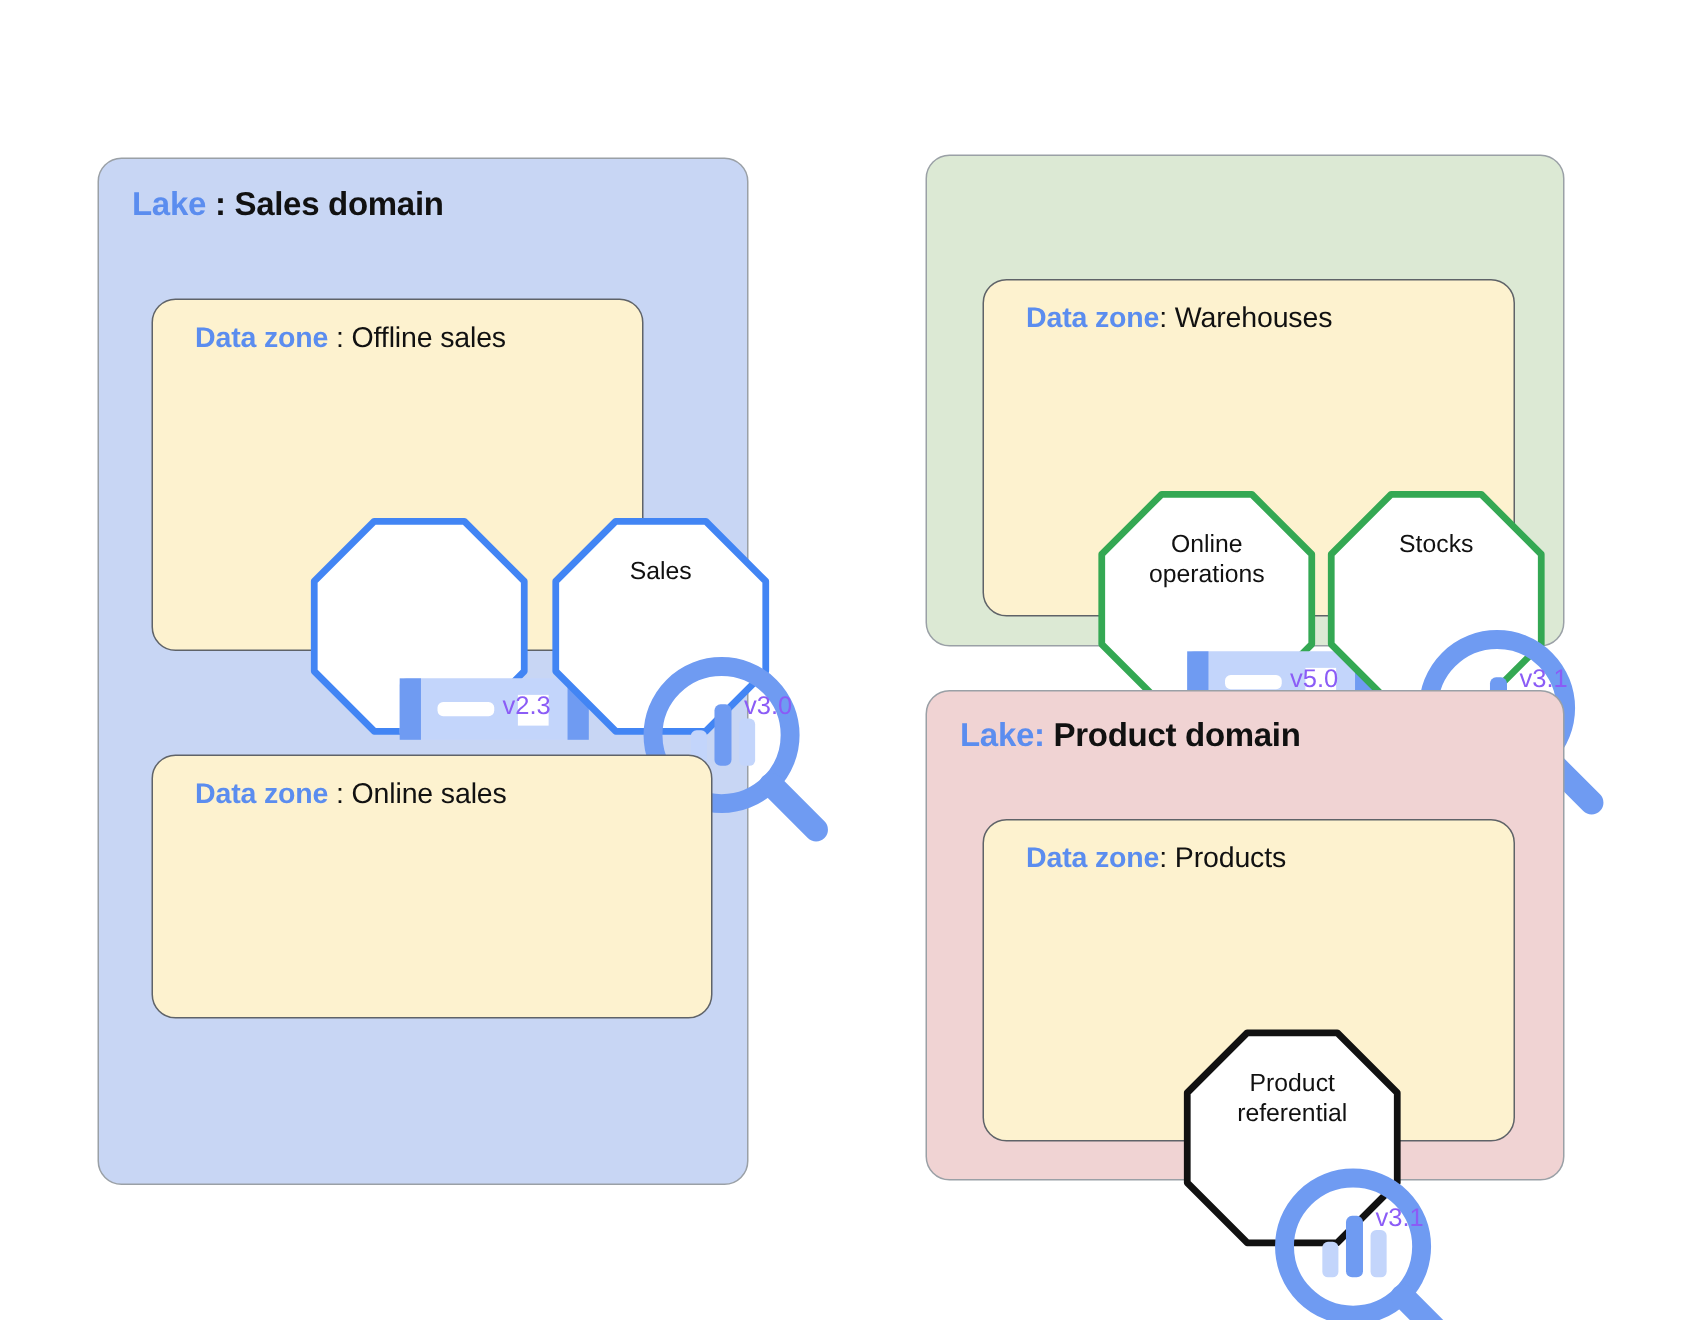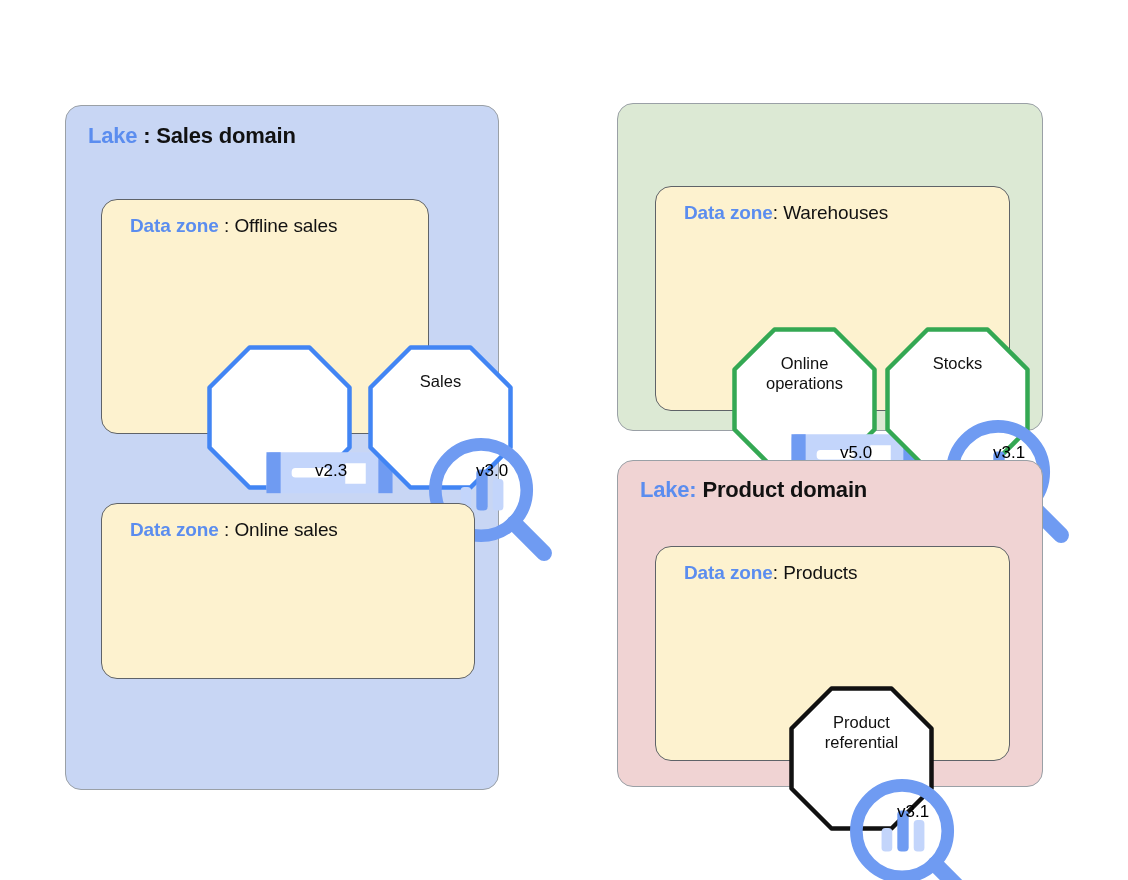--- a/index.html
+++ b/index.html
@@ -102,23 +102,23 @@
     width: 145px;
     text-align: center;
     font-size: 16.5px;
     line-height: 20px;
     color: #111111;
     white-space: pre-line;
   }
   .node-version {
     position: absolute;
     font-size: 17px;
-    color: #000000;
+    color: #8b5cf6;
     white-space: nowrap;
-    left: 108px;
+    left: 128px;
     top: 116px;
   }
 
   .node-icon {
     position: absolute;
     left: 50%;
     transform: translateX(-50%);
     top: 82px;
     width: 46px;
     height: 46px;

